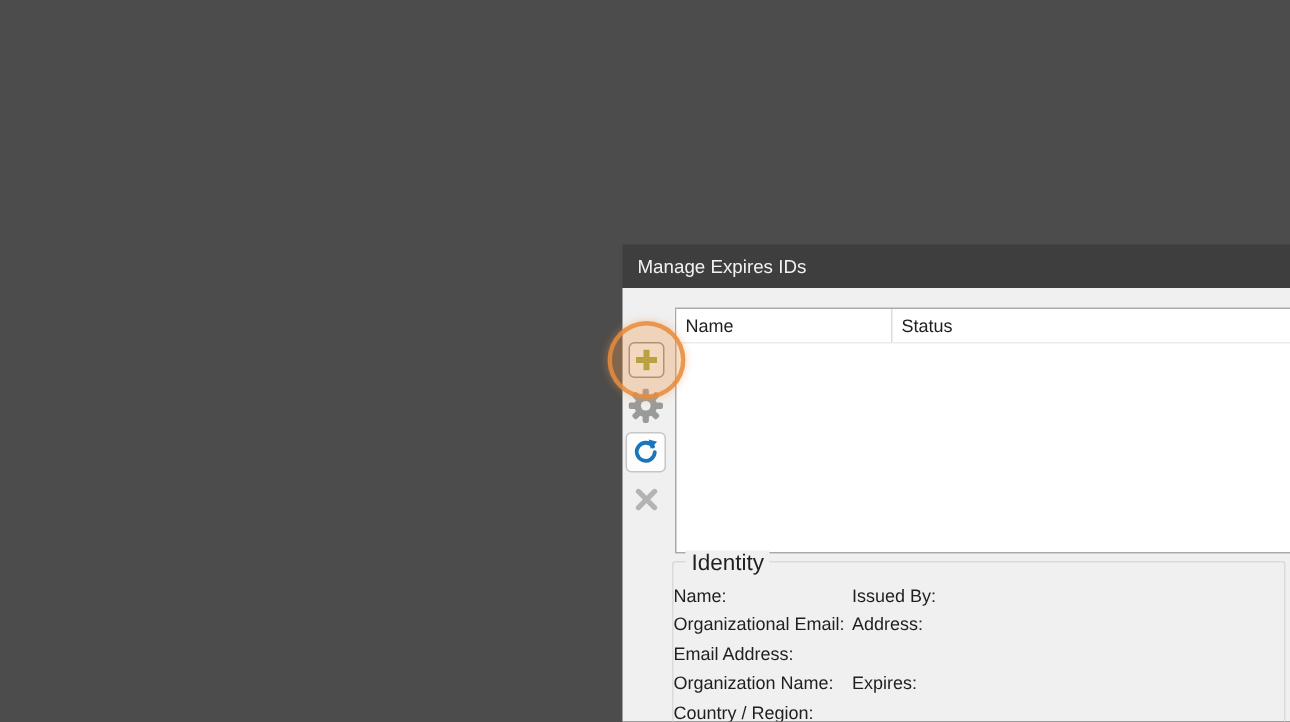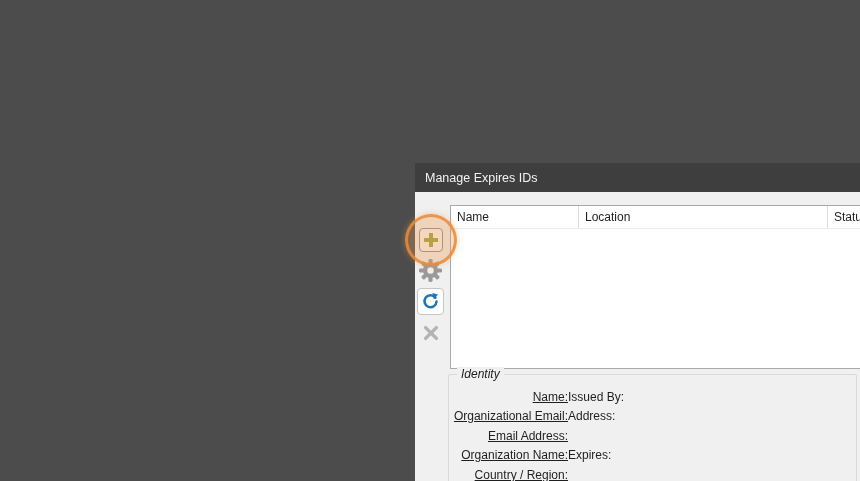--- a/index.html
+++ b/index.html
@@ -86,57 +86,54 @@
   }
   .col-header {
     font-size: 12px;
     color: #1f1f1f;
     padding: 4px 0 0 6px;
     border-right: 1px solid #dcdcdc;
     overflow: hidden;
     white-space: nowrap;
     cursor: default;
   }
-  .col-name { width: 128px; }
+  .col-name { width: 144px; }
   .col-location { width: 249px; }
   .col-status { flex: 1; border-right: none; }
   .listview-rows { height: 139px; }
 
   
   .identity-group {
     position: absolute;
     left: 33px; top: 182px;
     width: 409px; height: 140px;
     border: 1px solid #dadada;
     border-radius: 2px;
   }
   .group-legend {
     position: absolute;
     top: -8px; left: 8px;
     background: #f0f0f0;
     padding: 0 4px;
-    font-size: 12px;
+    font-size: 15px;
     color: #1f1f1f;
-    font-style: italic;
   }
   .identity-rows {
     position: absolute;
     left: 0; top: 13px; right: 0;
   }
   .identity-row {
     display: flex;
     height: 19.4px;
     line-height: 19.4px;
     font-size: 12px;
   }
   .label-left {
     width: 119px;
-    text-align: right;
     white-space: nowrap;
-    text-decoration: underline;
   }
   .label-right {
     width: 212px;
     text-align: left;
     white-space: nowrap;
   }
 
   .icon-svg { display: block; }
 </style>
 </head>
@@ -194,21 +191,20 @@
             <line x1="2.6" y1="2.6" x2="13.4" y2="13.4"></line>
             <line x1="13.4" y1="2.6" x2="2.6" y2="13.4"></line>
           </g>
         </svg>
       </span>
     </button>
 
     <div class="listview">
       <div class="listview-header">
         <div class="col-header col-name">Name</div>
-        <div class="col-header col-location">Location</div>
         <div class="col-header col-status">Status</div>
       </div>
       <div class="listview-rows"></div>
     </div>
 
     <div class="identity-group">
       <span class="group-legend">Identity</span>
       <div class="identity-rows">
         <div class="identity-row">
           <span class="label-left">Name:</span>

